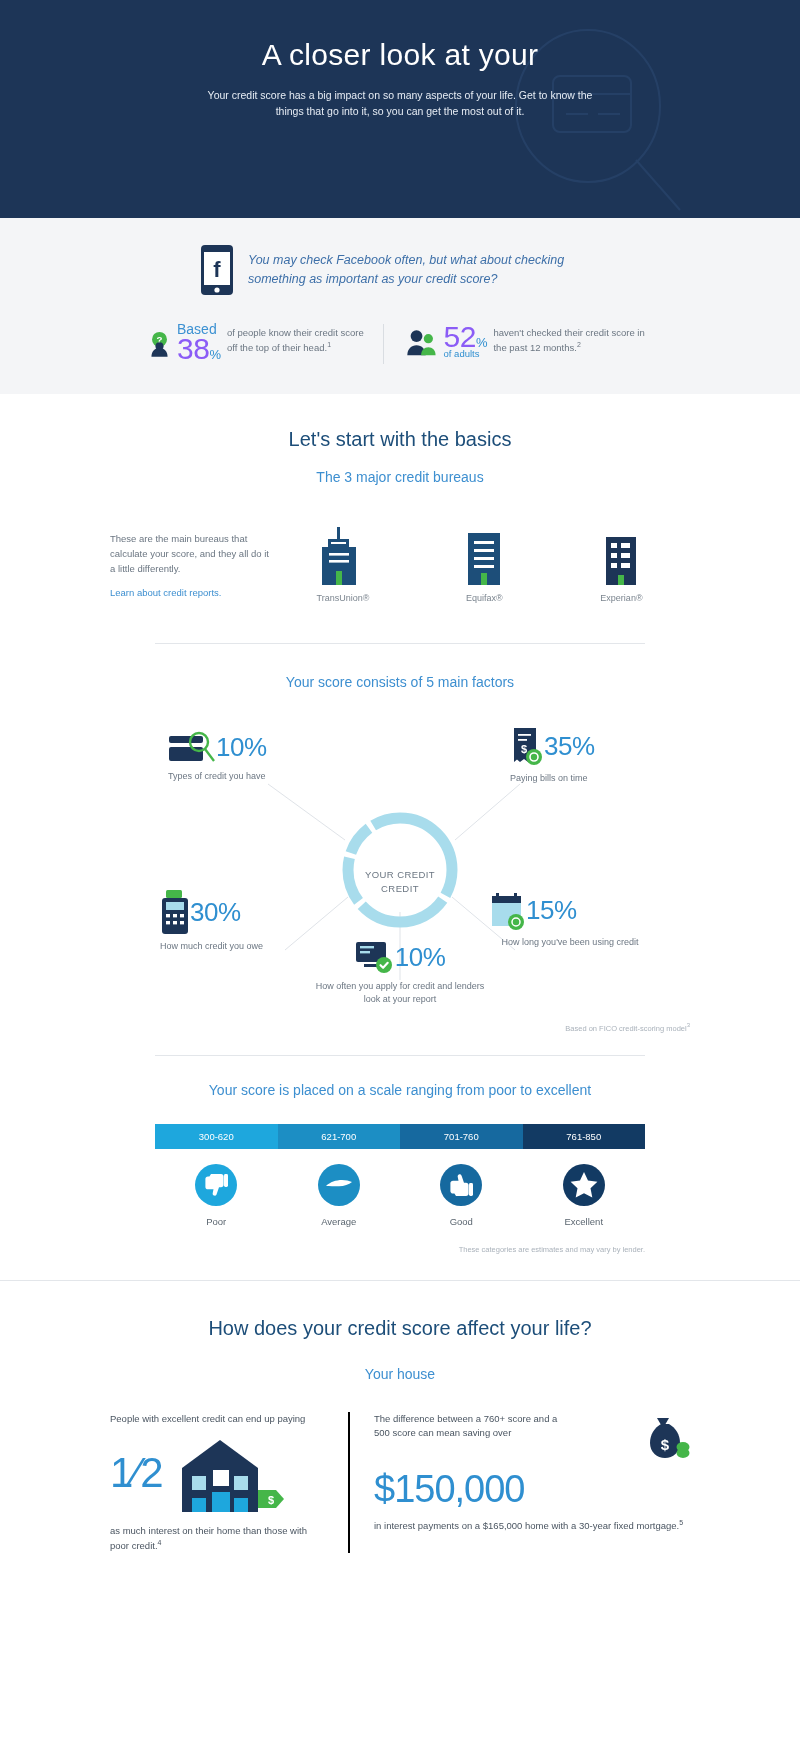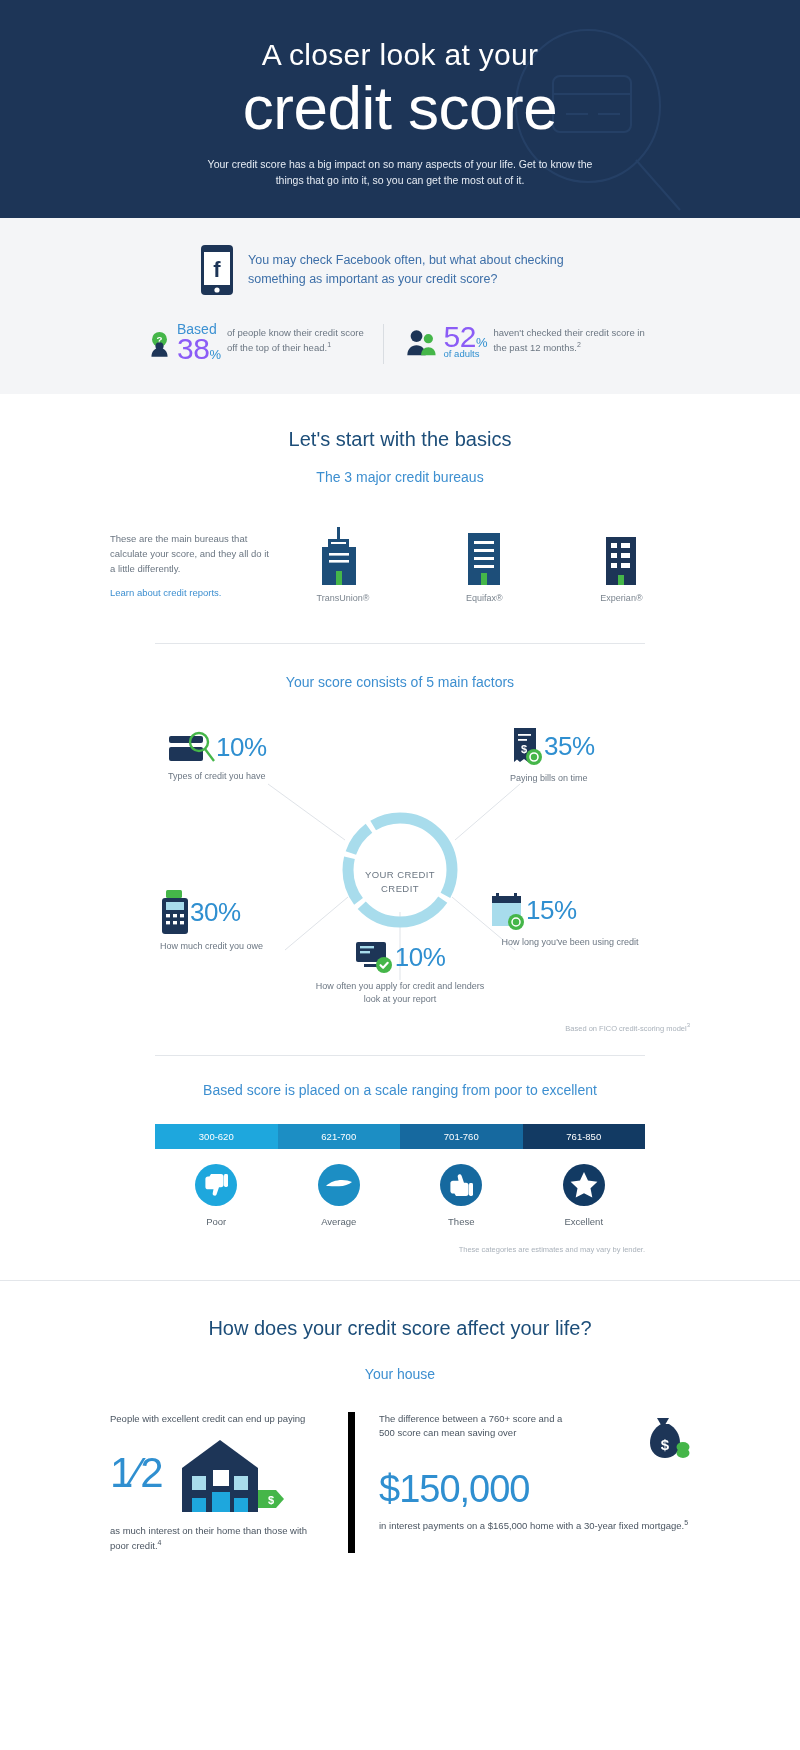--- a/index.html
+++ b/index.html
@@ -27,21 +27,21 @@
     color:#e6ecf4; font-size:10.5px; line-height:1.55; margin:16px auto 0;
     width:390px; font-weight:400;
   }
   .magnifier { position:absolute; right:112px; top:28px; z-index:1; opacity:.55; }
 
   
   .band-fb { background:#f4f5f7; padding:26px 0 28px; }
   .fb-row {
     display:flex; align-items:center; gap:14px; width:420px; margin:0 auto 0 200px;
   }
-  .fb-text { color:#3d6fa8; font-size:12.5px; line-height:1.5; font-weight:400; max-width:330px; }
+  .fb-text { color:#3d6fa8; font-size:12.5px; line-height:1.5; font-weight:400; max-width:330px;font-style:italic; }
 
   .stats-row { display:flex; margin-top:26px; padding:0 148px; align-items:flex-start; }
   .stat { display:flex; align-items:flex-start; gap:6px; }
   .stat-left { flex:0 0 235px; padding-right:16px; }
   .divider-v { width:1px; background:#d9dde2; align-self:stretch; margin:2px 22px 2px 0; }
   .stat-right { flex:1; }
   .stat-num-wrap { line-height:1; }
   .stat-only { color:#3c91d2; font-size:14px; font-weight:300; display:block; margin-bottom:-2px; }
   .stat-big { color:#8b5cf6; font-size:30px; font-weight:300; letter-spacing:-.5px; }
   .stat-pct { color:#2f8fd0; font-size:13px; font-weight:300; }
@@ -77,21 +77,21 @@
   .scale-bar { display:flex; width:490px; margin:26px auto 0; }
   .scale-seg { flex:1; text-align:center; color:#fff; font-size:9.5px; padding:7px 0; }
   .scale-icons { display:flex; width:490px; margin:14px auto 0; }
   .scale-icon-cell { flex:1; text-align:center; }
   .scale-name { color:#5b6670; font-size:9.5px; margin-top:9px; }
   .scale-note { color:#aab2bb; font-size:7.5px; text-align:right; width:490px; margin:18px auto 0; }
 
   
   .house-wrap { display:flex; padding:0 110px; margin-top:30px; }
   .house-left { width:238px; padding-right:20px; }
-  .house-right { flex:1; padding-left:24px; border-left:7px solid #000000; }
+  .house-right { flex:1; padding-left:24px; border-left:2px solid #000000; }
   .house-lead { color:#4a5561; font-size:9.5px; line-height:1.5; }
   .half-row { display:flex; align-items:center; gap:6px; margin-top:6px; }
   .half-num { color:#2f8fd0; font-size:42px; font-weight:300; line-height:1; }
   .house-foot { color:#4a5561; font-size:9.5px; line-height:1.5; margin-top:10px; }
   .house-foot sup, .house-lead sup { font-size:7px; }
   .big-money { color:#2f8fd0; font-size:38px; font-weight:300; letter-spacing:-1px; line-height:1; margin-top:10px; }
   svg { display:block; }
 </style>
 </head>
 <body>
@@ -102,21 +102,20 @@
     <svg class="magnifier" width="180" height="190" viewBox="0 0 180 190">
       <ellipse cx="80" cy="78" rx="72" ry="76" fill="none" stroke="#2d4a73" stroke-width="2"></ellipse>
       <line x1="128" y1="132" x2="172" y2="182" stroke="#2d4a73" stroke-width="2"></line>
       <rect x="45" y="48" width="78" height="56" rx="7" fill="none" stroke="#2d4a73" stroke-width="2"></rect>
       <line x1="45" y1="66" x2="123" y2="66" stroke="#2d4a73" stroke-width="2"></line>
       <line x1="58" y1="86" x2="80" y2="86" stroke="#2d4a73" stroke-width="2"></line>
       <line x1="90" y1="86" x2="112" y2="86" stroke="#2d4a73" stroke-width="2"></line>
     </svg>
     <div class="hero-inner">
       <div class="hero-line1">A closer look at your</div>
-      <div class="hero-line2">credit score</div>
       <div class="hero-sub">Your credit score has a big impact on so many aspects of your life. Get to know the things that go into it, so you can get the most out of it.</div>
     </div>
   </div>
 
   <div class="band-fb">
     <div class="fb-row">
       <svg width="34" height="52" viewBox="0 0 34 52">
         <rect x="1" y="1" width="32" height="50" rx="4" fill="#1d3557"></rect>
         <rect x="4" y="8" width="26" height="33" fill="#ffffff"></rect>
         <text x="17" y="33" font-family="Liberation Sans, sans-serif" font-size="22" font-weight="bold" fill="#1d3557" text-anchor="middle">f</text>
@@ -304,21 +303,21 @@
           <span class="factor-pct">10%</span>
         </div>
         <div class="factor-lbl">How often you apply for credit and lenders look at your report</div>
       </div>
     </div>
 
     <div class="fico-note"><span>Based on FICO credit-scoring model</span><sup>3</sup></div>
 
     <div class="hr" style="margin-top:22px;"></div>
 
-    <div class="h3" style="margin-top:26px;">Based score is placed on a scale ranging from poor to excellent</div>
+    <div class="h3" style="margin-top:26px;">Your score is placed on a scale ranging from poor to excellent</div>
 
     <div class="scale-bar">
       <div class="scale-seg" style="background:#1ea7dd;"><span>300-620</span></div>
       <div class="scale-seg" style="background:#1c8ec4;"><span>621-700</span></div>
       <div class="scale-seg" style="background:#16699f;"><span>701-760</span></div>
       <div class="scale-seg" style="background:#123a63;"><span>761-850</span></div>
     </div>
 
     <div class="scale-icons">
       <div class="scale-icon-cell">
@@ -335,21 +334,21 @@
           <path d="M9 23c4-4 10-6 16-6 4 0 7 .7 10 2-3 2.6-8 4.2-13 4.2-5 0-9.5-.1-13-.2z" fill="#ffffff"></path>
         </svg>
         <div class="scale-name">Average</div>
       </div>
       <div class="scale-icon-cell">
         <svg width="44" height="44" viewBox="0 0 44 44" style="margin:0 auto;">
           <circle cx="22" cy="22" r="21" fill="#16699f"></circle>
           <path d="M17 33h10c1.6 0 2.6-1 2.6-2.4v-8.4c0-1.4-1-2.4-2.6-2.4h-2l-2.4-7c-.4-1.2-1.4-1.8-2.6-1.4-1 .3-1.5 1.3-1.3 2.3l.8 4H14c-1.6 0-2.6 1-2.6 2.4V28c0 1.5 1 2.6 2.6 2.6h1.4z" fill="#ffffff"></path>
           <rect x="30" y="20" width="4" height="13" rx="1.4" fill="#ffffff"></rect>
         </svg>
-        <div class="scale-name">These</div>
+        <div class="scale-name">Good</div>
       </div>
       <div class="scale-icon-cell">
         <svg width="44" height="44" viewBox="0 0 44 44" style="margin:0 auto;">
           <circle cx="22" cy="22" r="21" fill="#123a63"></circle>
           <path d="M22 9l4 8.6 9.4 1.2-6.9 6.5 1.8 9.3L22 30.2 13.7 34.6l1.8-9.3-6.9-6.5 9.4-1.2z" fill="#ffffff"></path>
         </svg>
         <div class="scale-name">Excellent</div>
       </div>
     </div>
 

